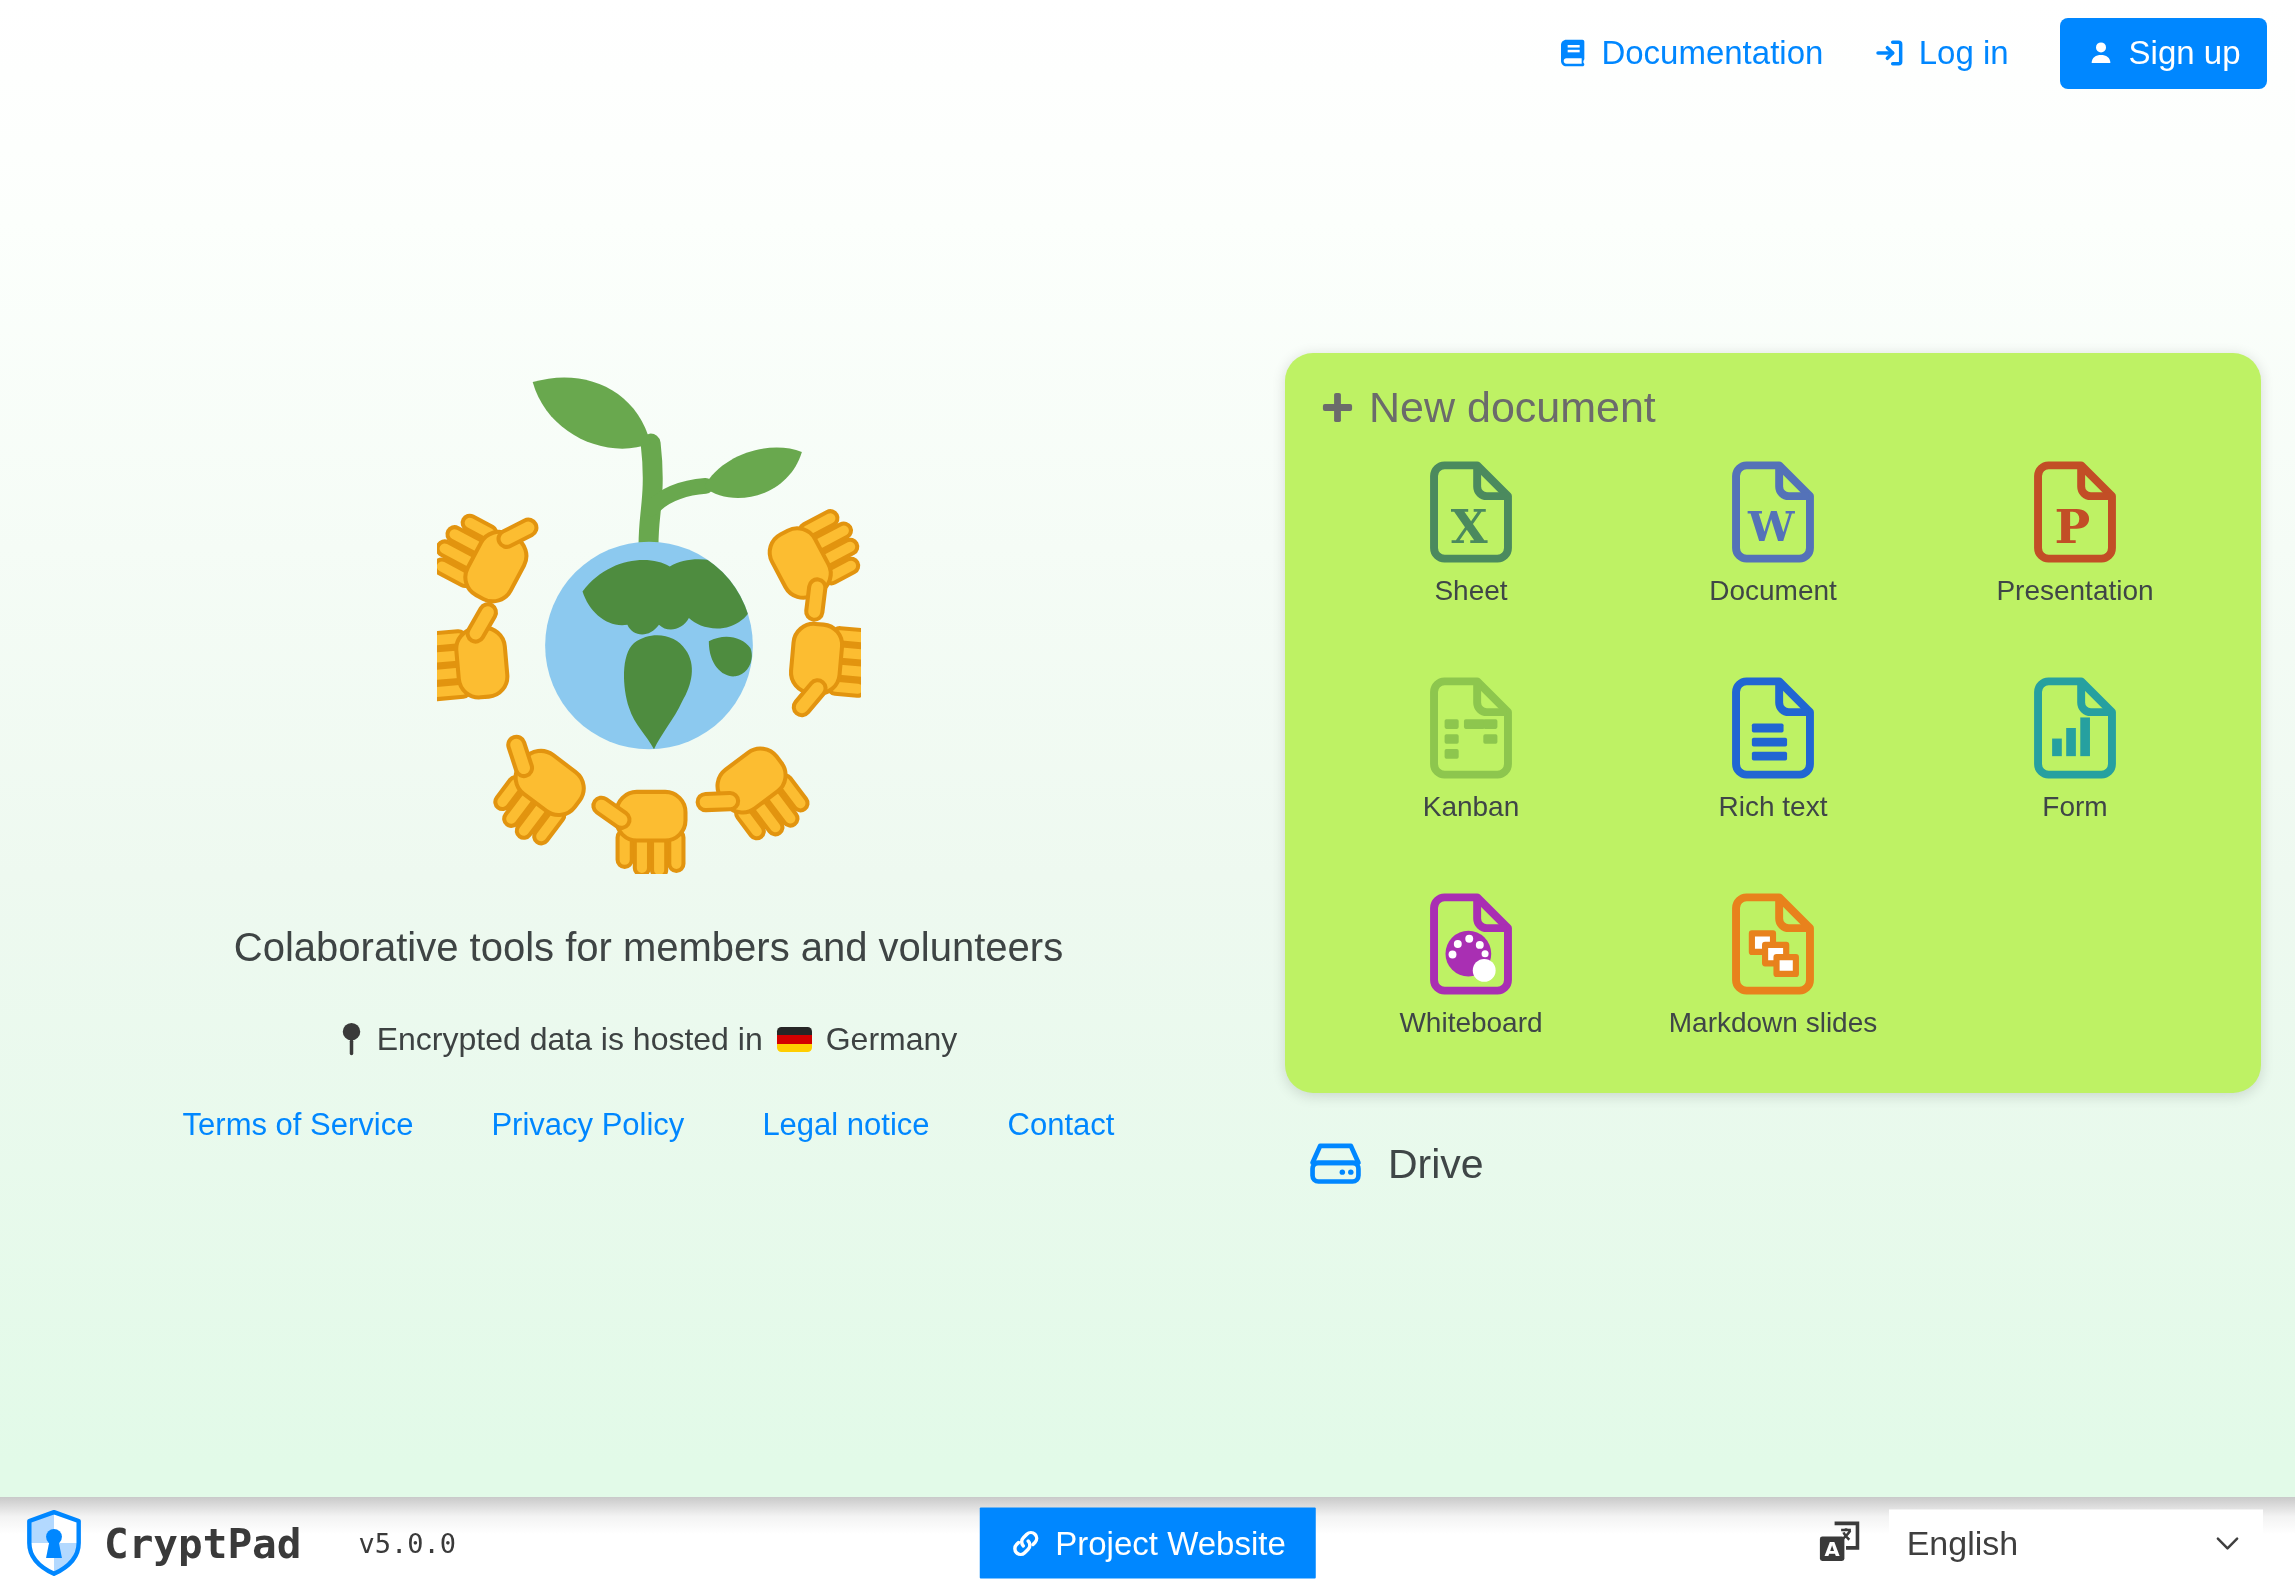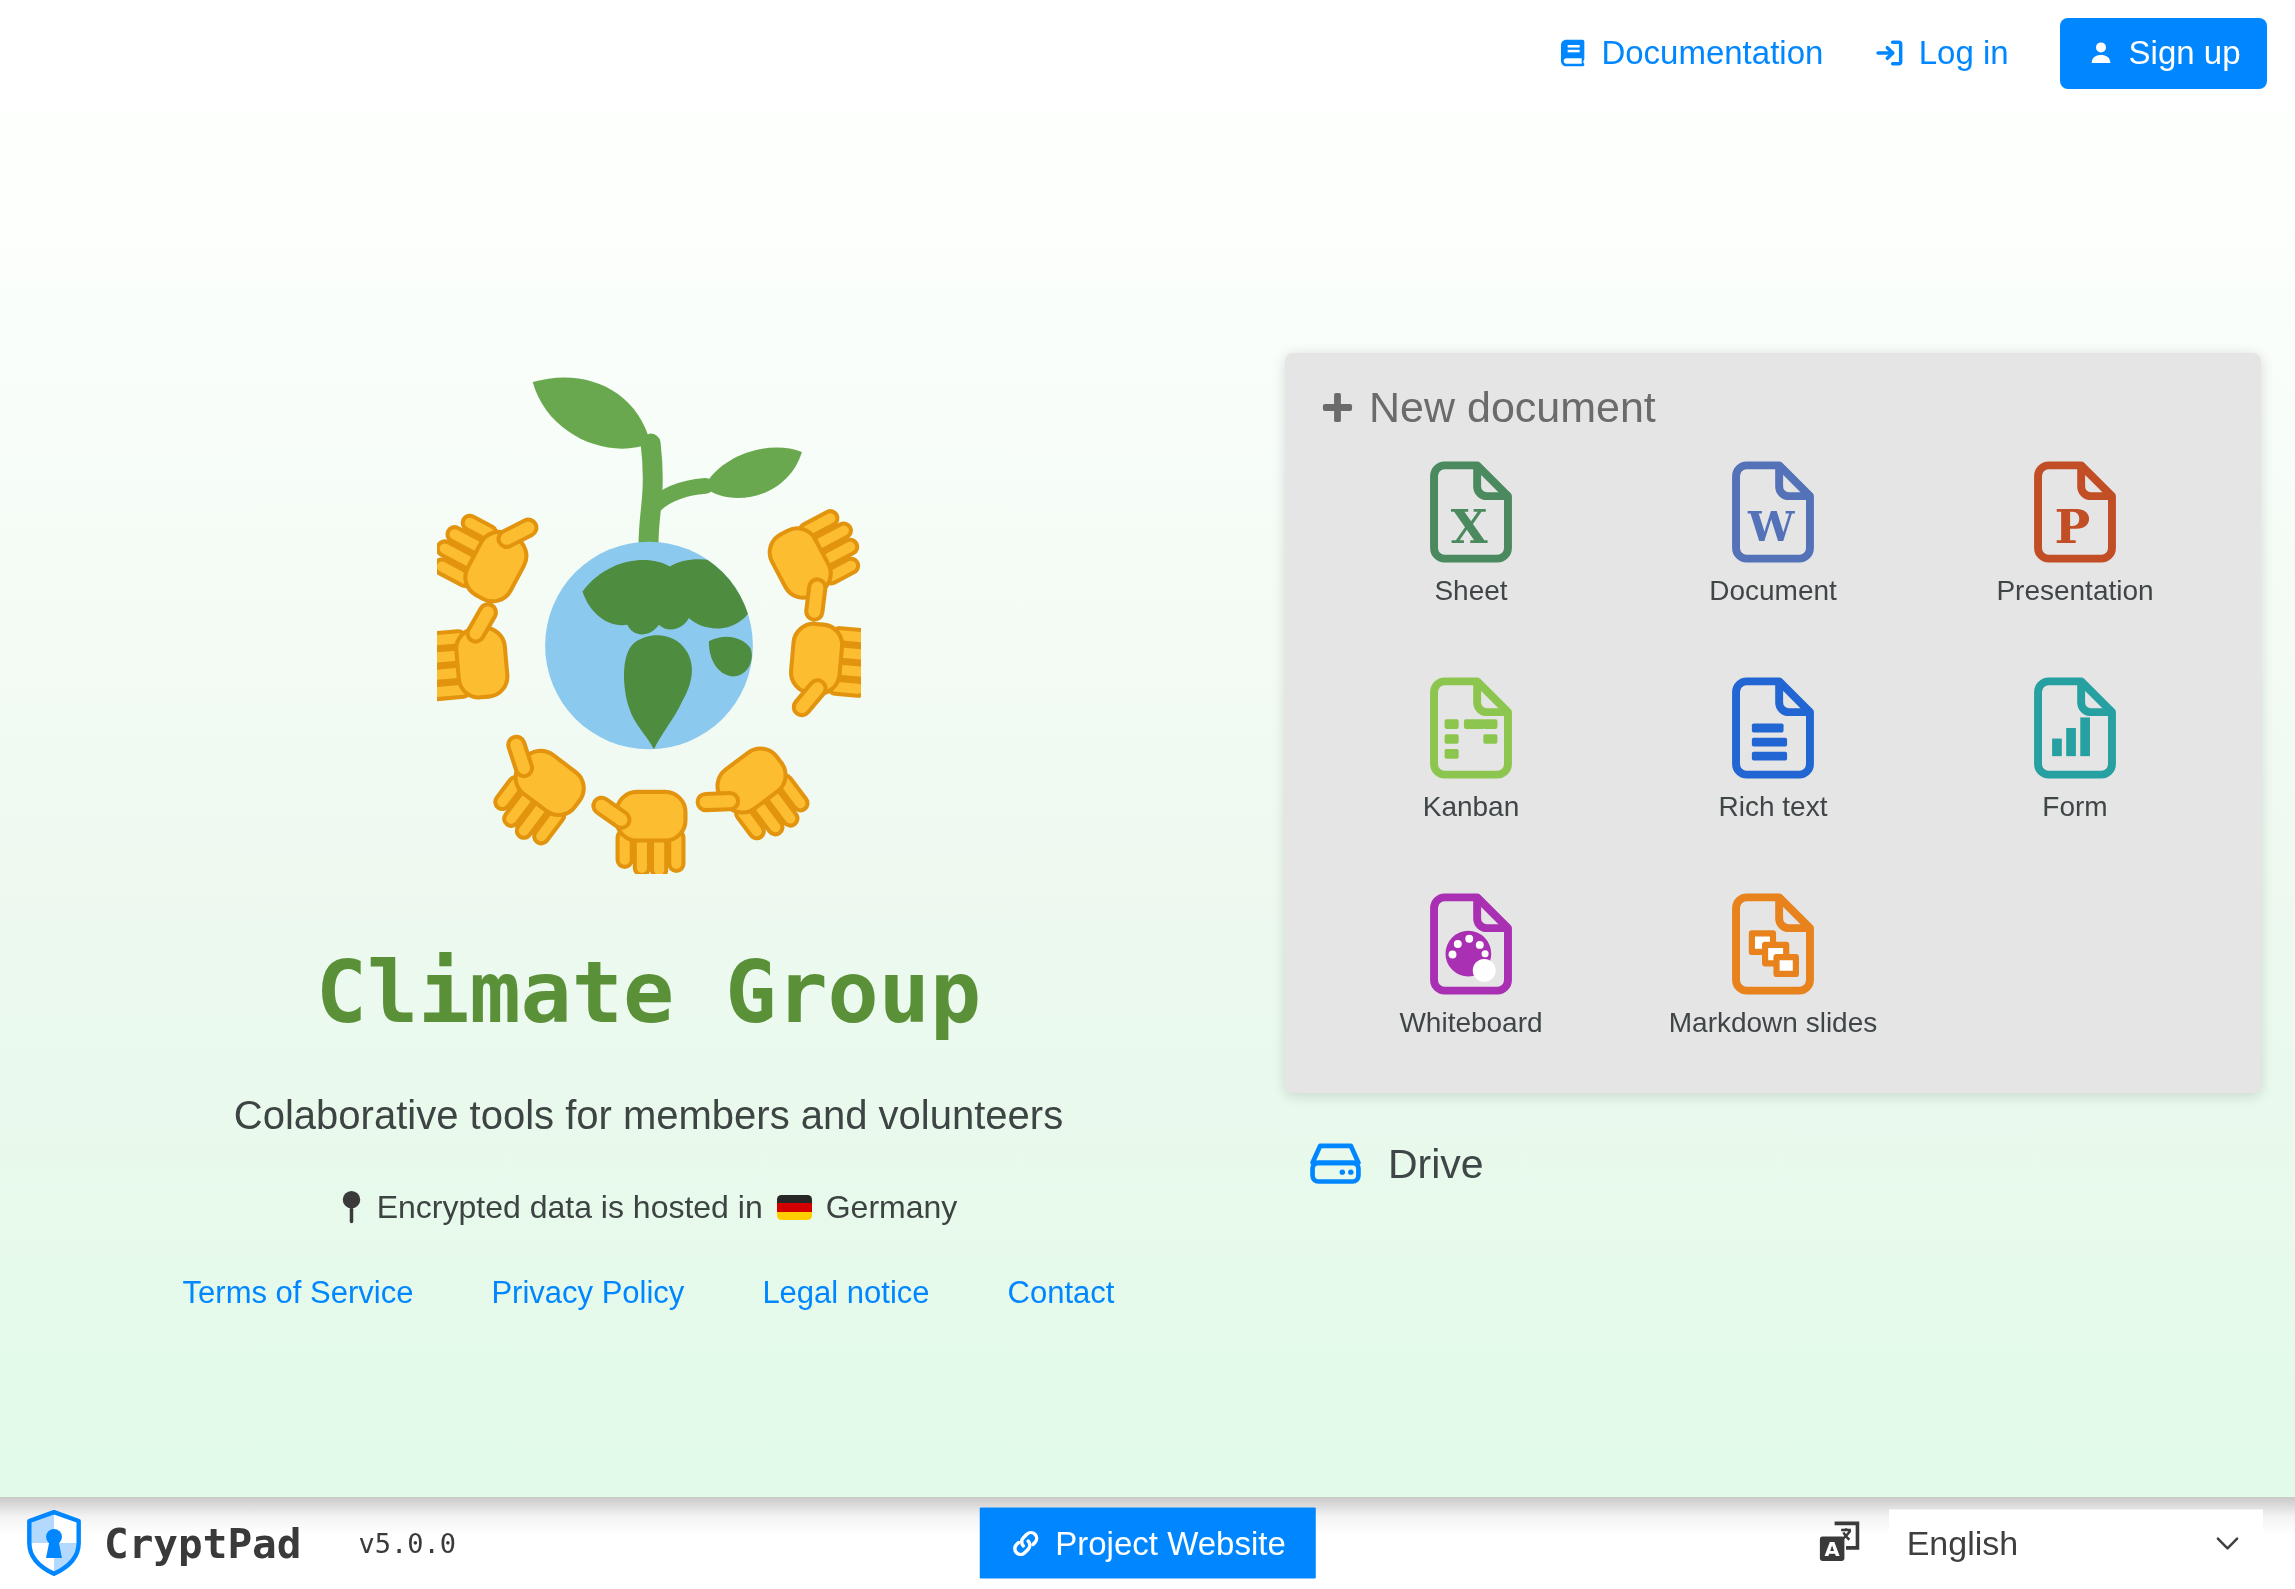--- a/index.html
+++ b/index.html
@@ -55,21 +55,21 @@
     background:linear-gradient(to bottom, #262626 0 33.4%, #d40000 33.4% 66.7%, #ffce00 66.7%);
   }
   .hero-links {
     margin-top:49px; display:flex; justify-content:center; gap:78px;
   }
   .hero-links a { color:var(--accent); font-size:31px; white-space:nowrap; }
 
   
   .new-doc-card {
     position:absolute; left:1285px; top:353px; width:976px; height:740px;
-    background:#e5e5e5; border-radius:8px; padding:30px 35px;
+    background:#bef264; border-radius:28px; padding:30px 35px;
     box-shadow:0 2.6px 14px rgba(0,0,0,0.14);
   }
   .card-head { display:flex; align-items:center; gap:14px; color:var(--heading-gray); font-size:43px; }
   .card-head svg { width:35px; height:35px; }
   .doc-grid {
     margin-top:26.5px;
     display:grid; grid-template-columns:repeat(3, 1fr);
   }
   .doc-cell {
     height:216px; display:flex; flex-direction:column; align-items:center;
@@ -183,21 +183,20 @@
     <path d="M306 214 C330 172 388 158 424 172 C408 226 340 242 306 214 Z" fill="#69a84e"></path>
 
     <circle cx="240" cy="405" r="125" fill="#8cc9ef"></circle>
     <g clip-path="url(#globeclip)" fill="#4e8c3f">
       <path d="M160 340 C190 300 240 295 265 310 C290 295 330 300 355 320 C372 335 368 362 352 374 C330 392 300 384 288 372 C280 387 262 390 252 380 C240 397 220 394 214 380 C190 384 168 365 160 340 Z"></path>
       <path d="M222 402 C244 386 272 392 284 410 C297 428 292 452 280 472 C270 494 254 512 246 530 C238 514 222 500 216 480 C208 456 206 416 222 402 Z"></path>
       <path d="M312 400 C330 390 352 394 362 408 C368 424 358 440 344 442 C330 444 312 430 312 400 Z"></path>
     </g>
   </svg>
 
-  <h1 class="hero-title">Climate Group</h1>
   <p class="hero-subtitle">Colaborative tools for members and volunteers</p>
 
   <div class="hosting">
     <svg class="pin-icon" viewBox="0 0 26 40" fill="#3a3a3a">
       <circle cx="13" cy="11" r="10"></circle>
       <rect x="11" y="20" width="4" height="18" rx="2"></rect>
     </svg>
     <span>Encrypted data is hosted in</span>
     <span class="flag"></span>
     <span>Germany</span>

